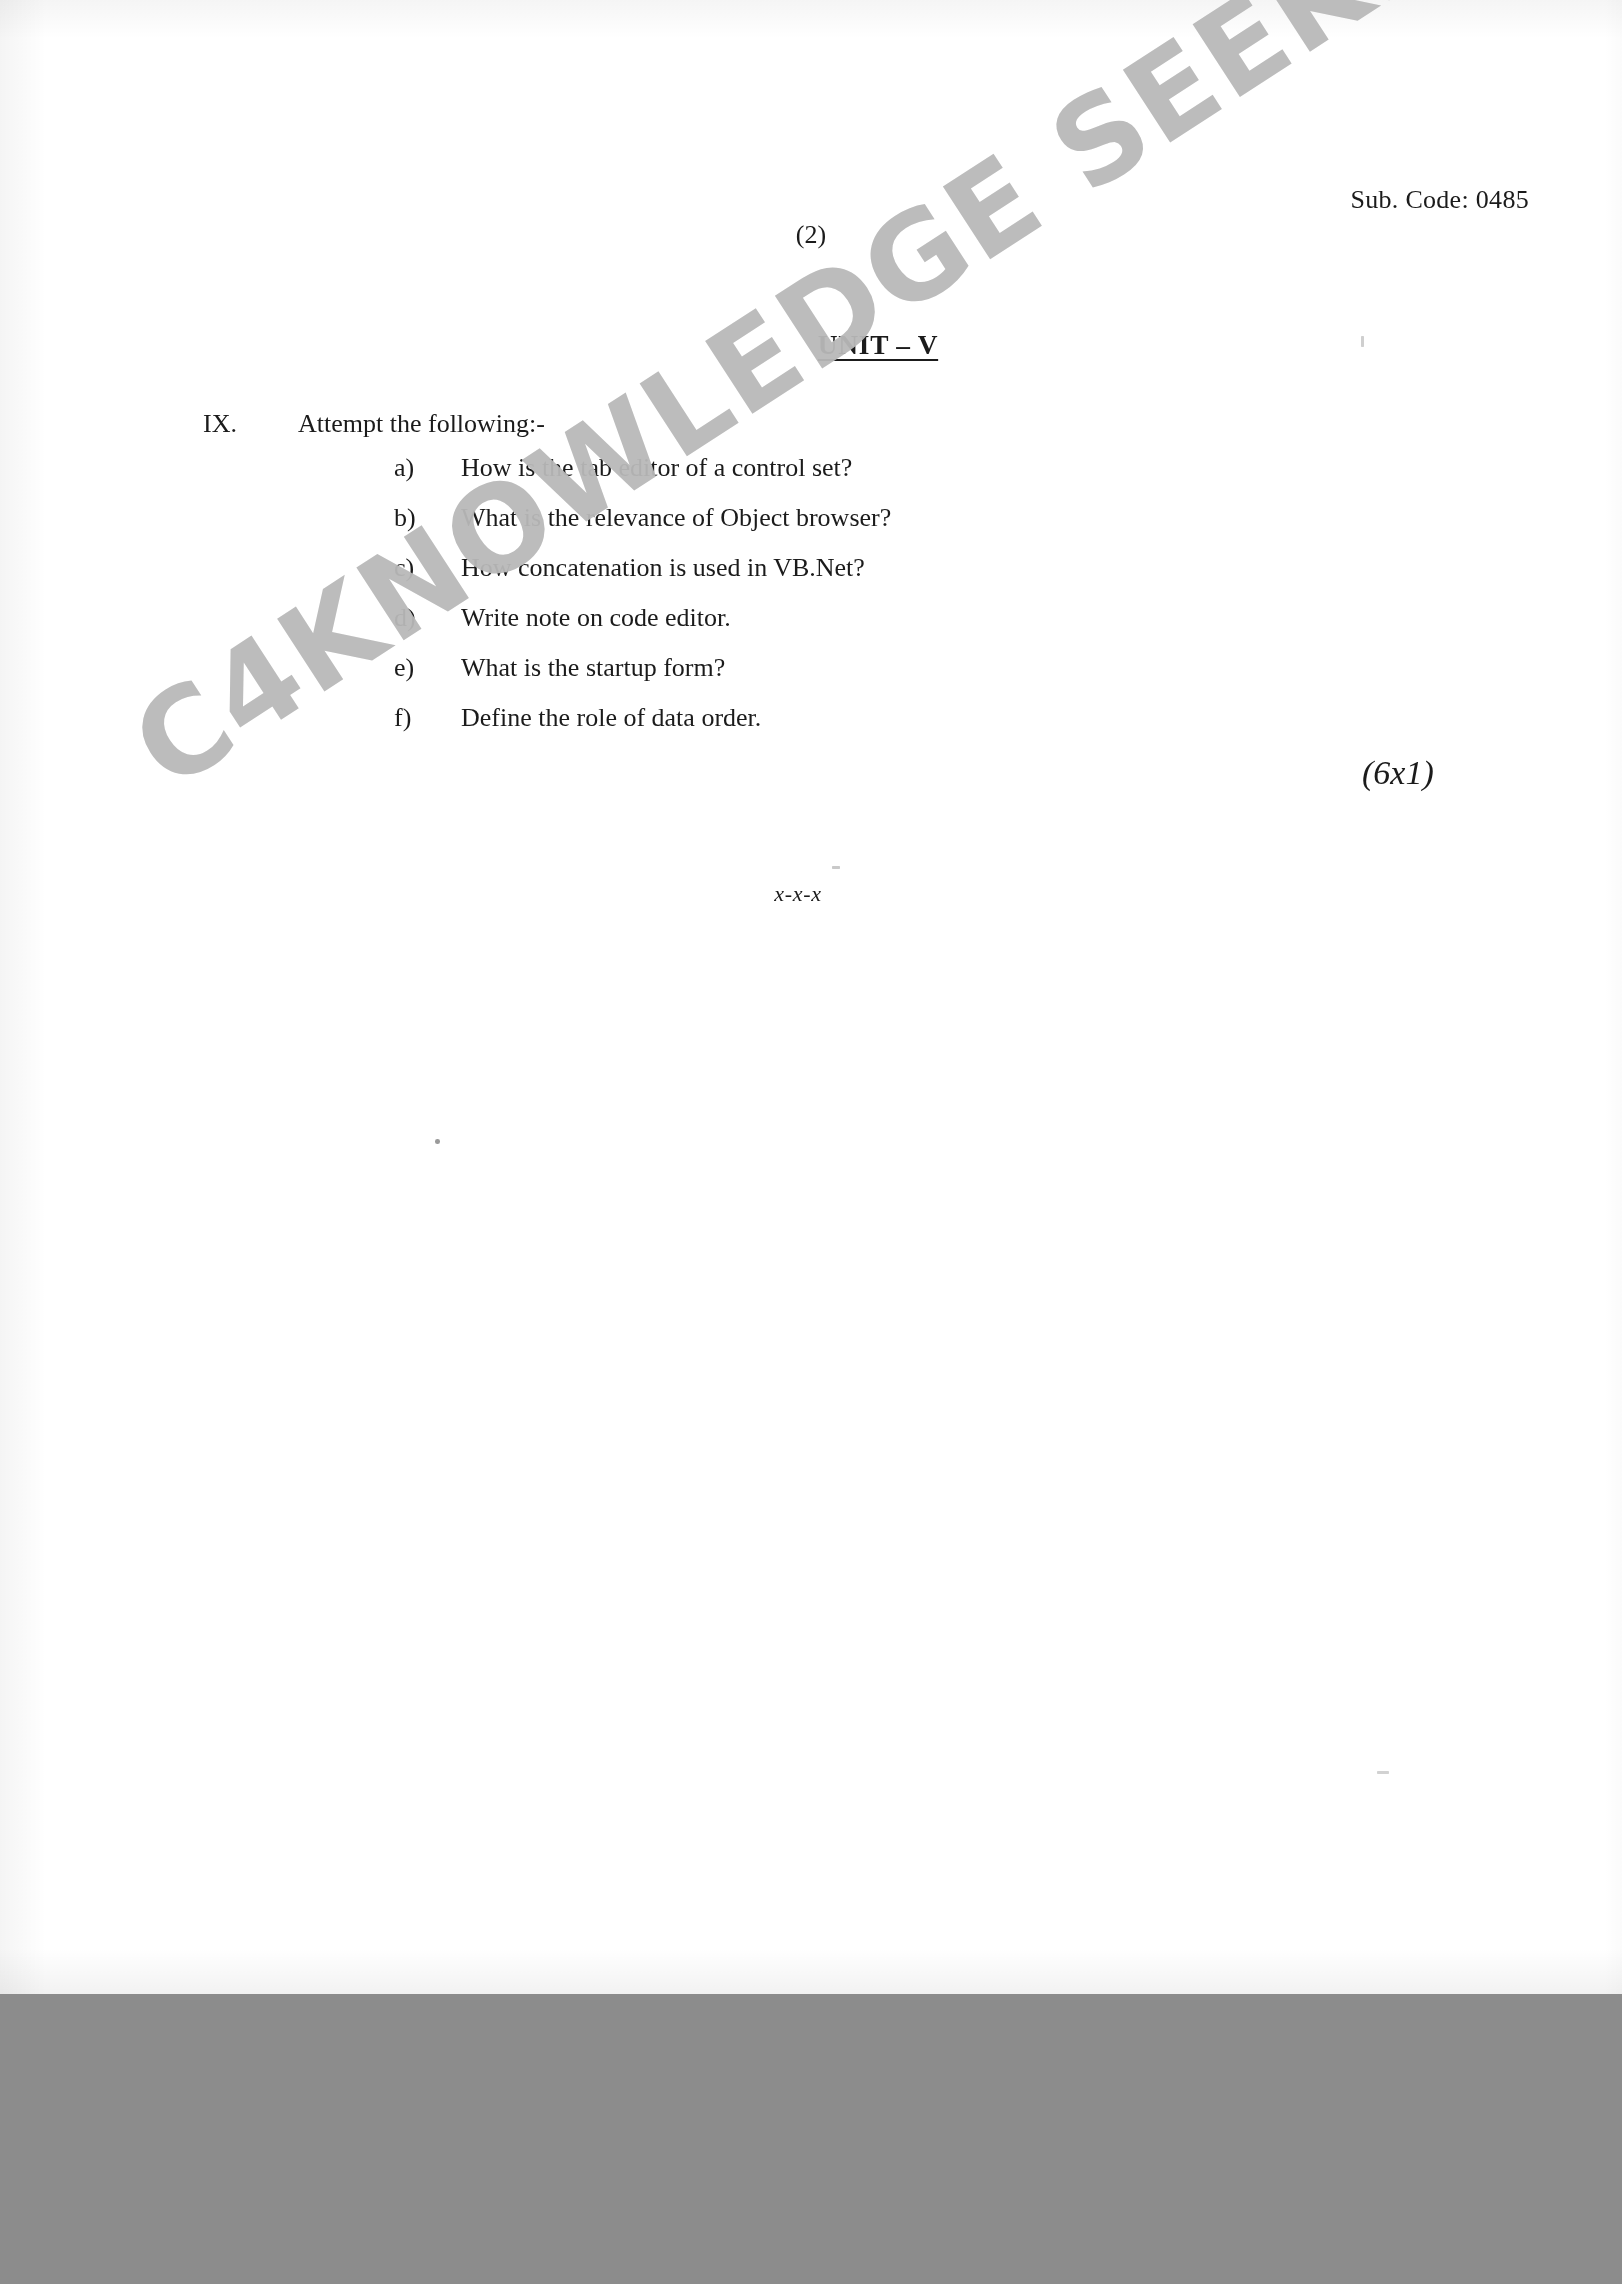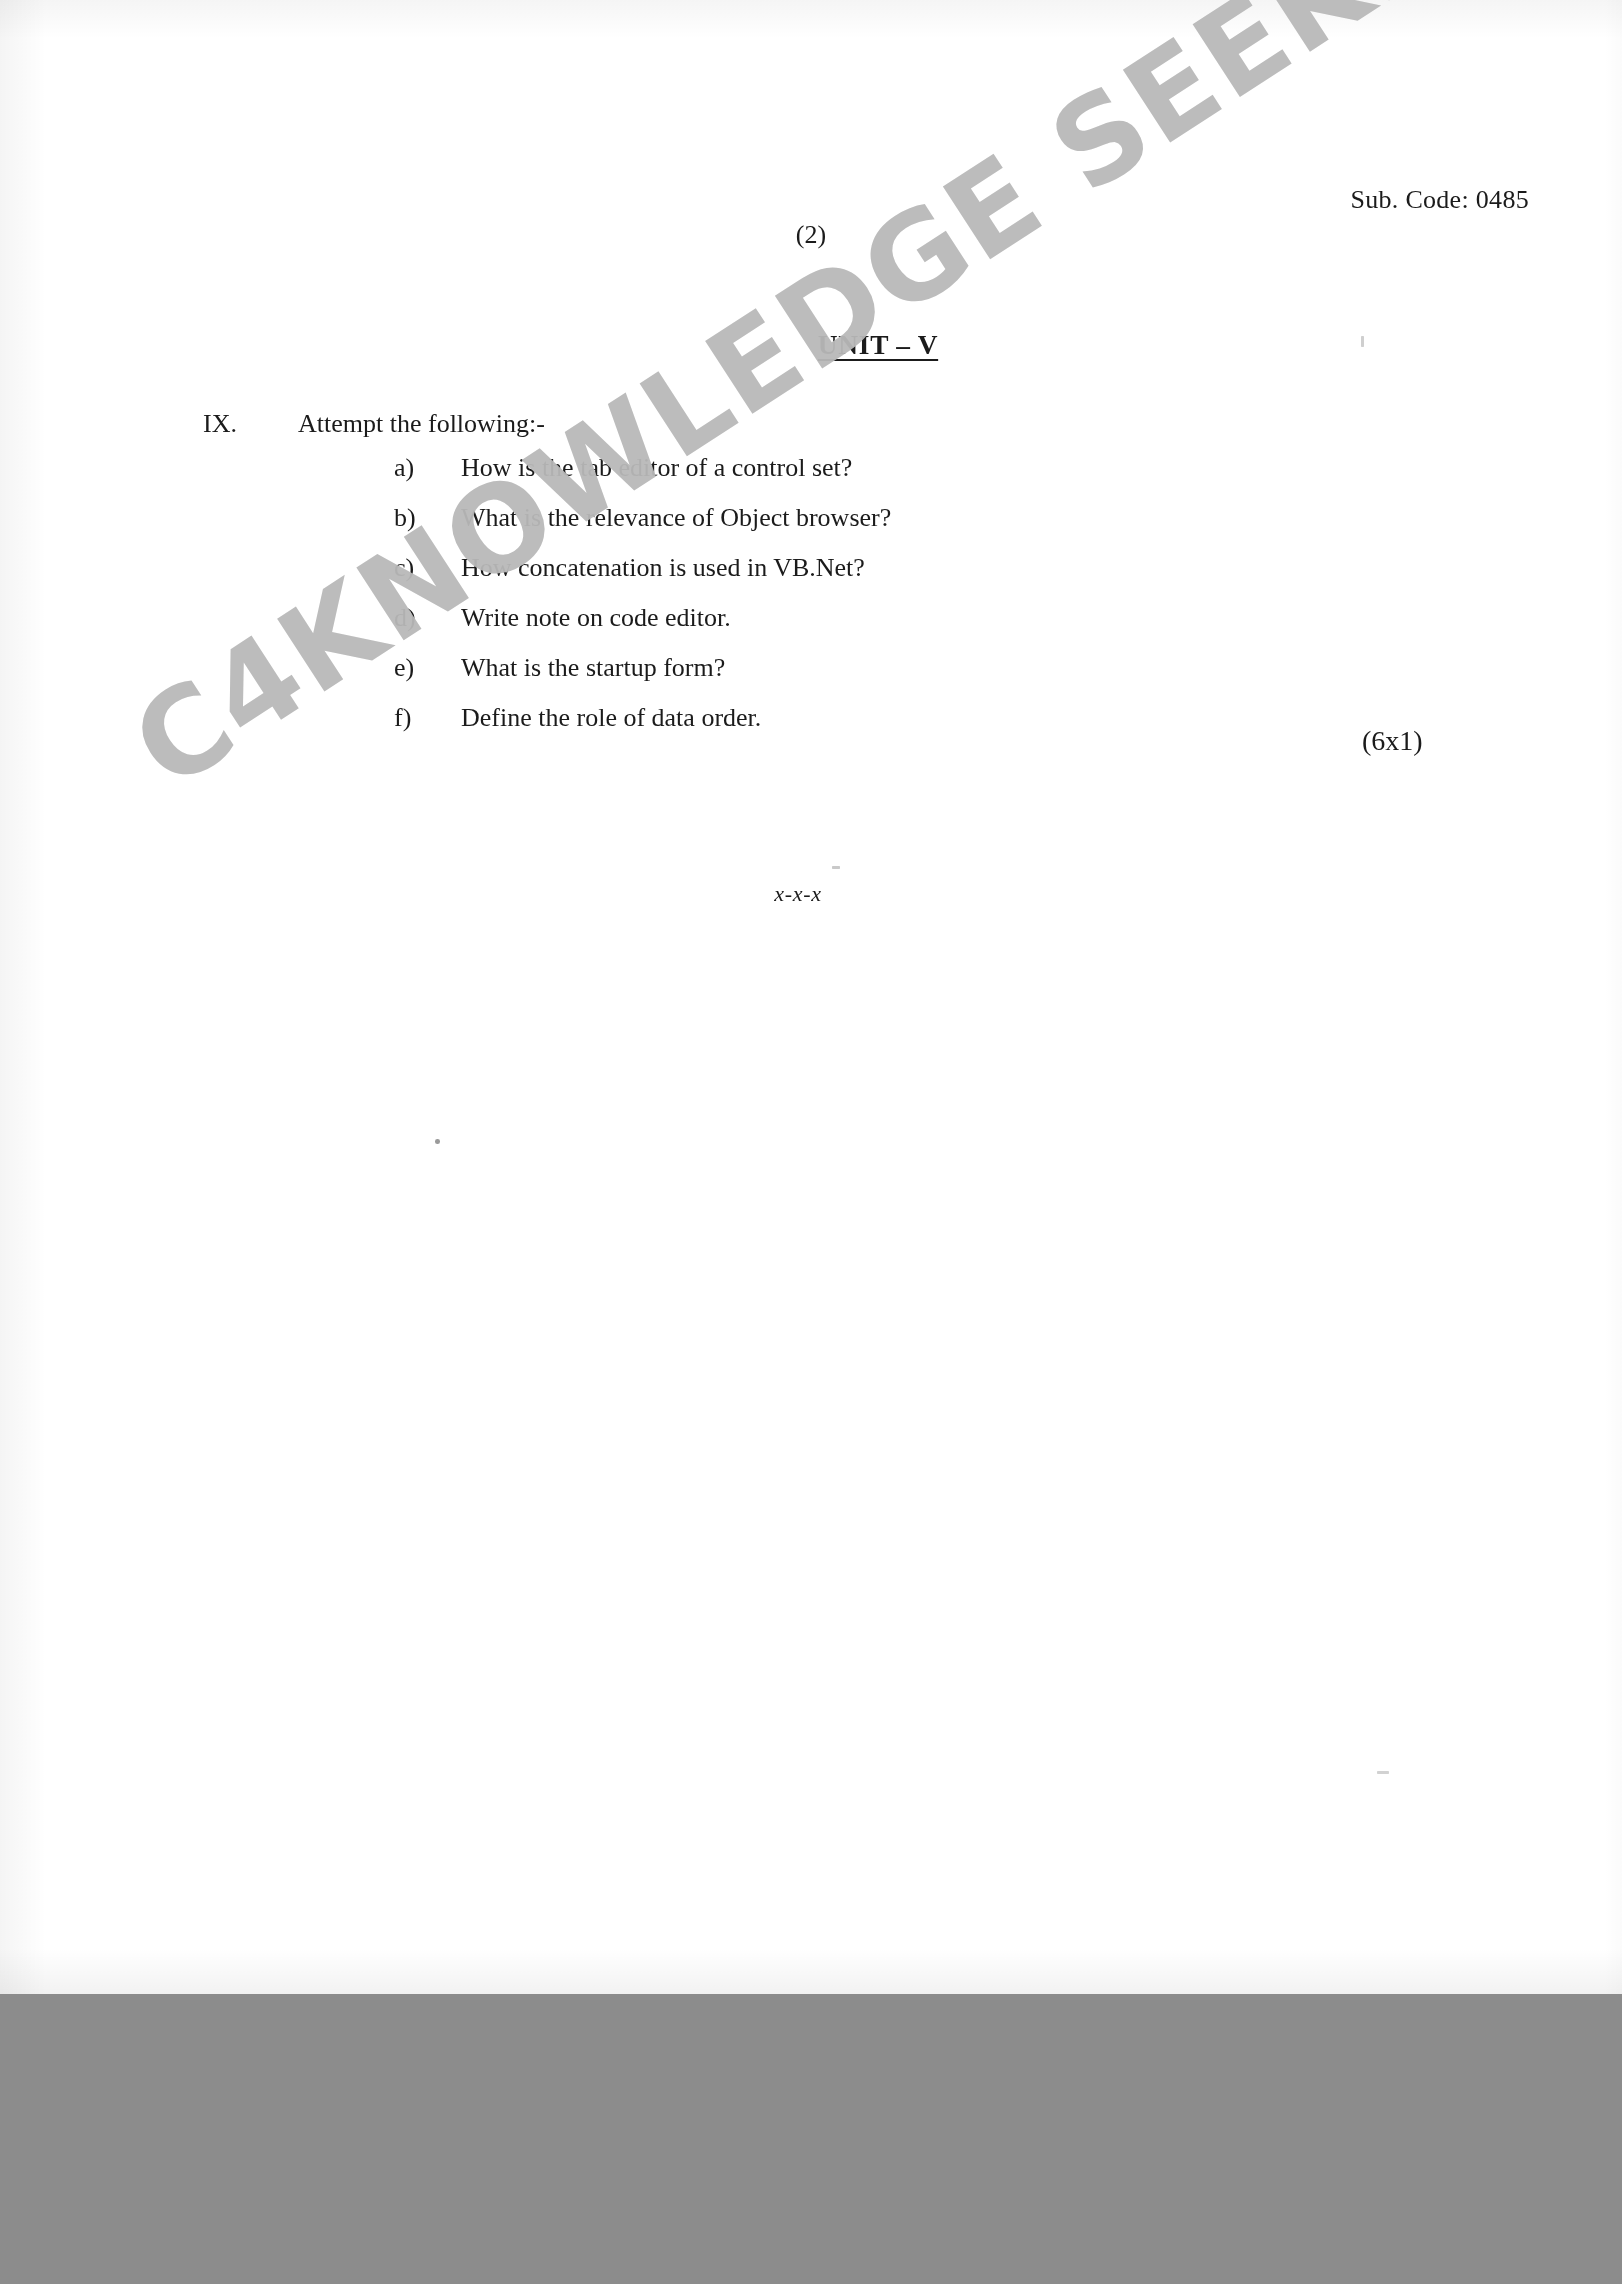--- a/index.html
+++ b/index.html
@@ -108,24 +108,25 @@
   }
   .sub-item .lbl {
     width: 67px;
     flex: 0 0 67px;
   }
   .sub-item .txt {
     white-space: nowrap;
   }
   .marks {
     position: absolute;
-    top: 725px;
+    top: 754px;
     left: 1362px;
-    font-size: 28px;
-    white-space: nowrap;
+    font-size: 34px;
+    white-space: nowrap;
+    font-style: italic;
   }
   .endmark {
     position: absolute;
     top: 881px;
     left: 798px;
     transform: translateX(-50%);
     font-size: 22px;
     font-style: italic;
     letter-spacing: 0.7px;
     white-space: nowrap;

